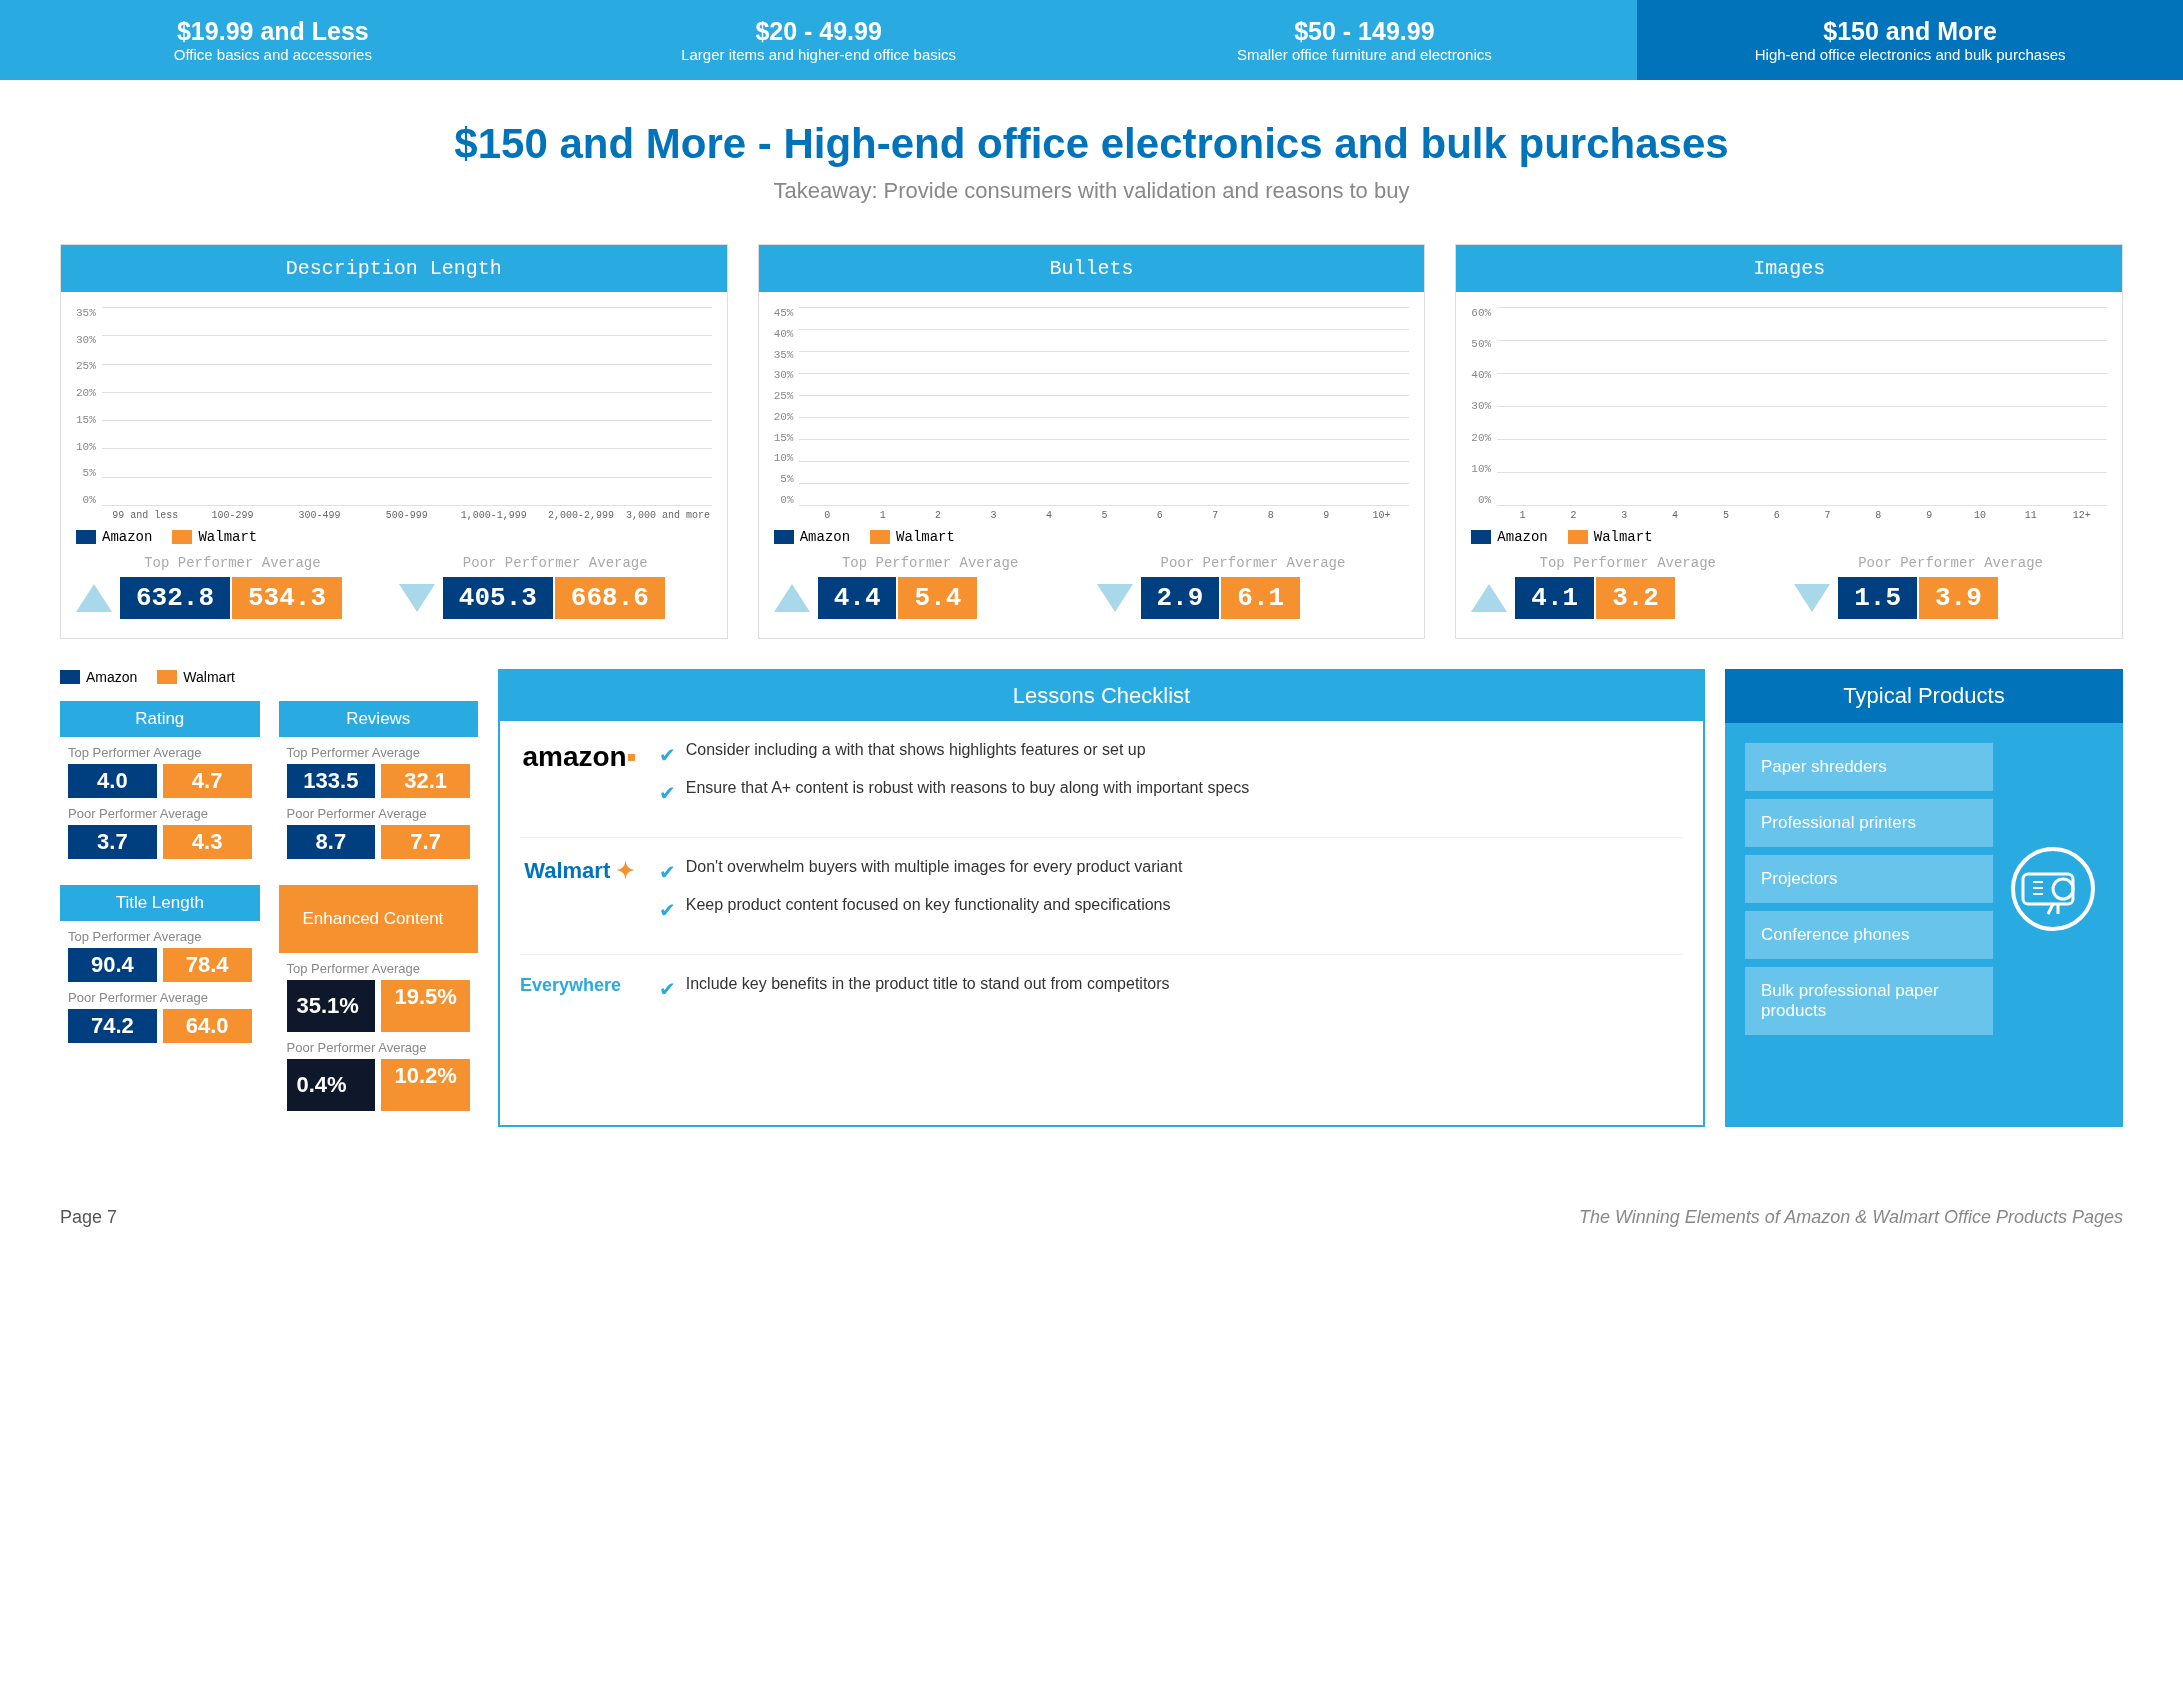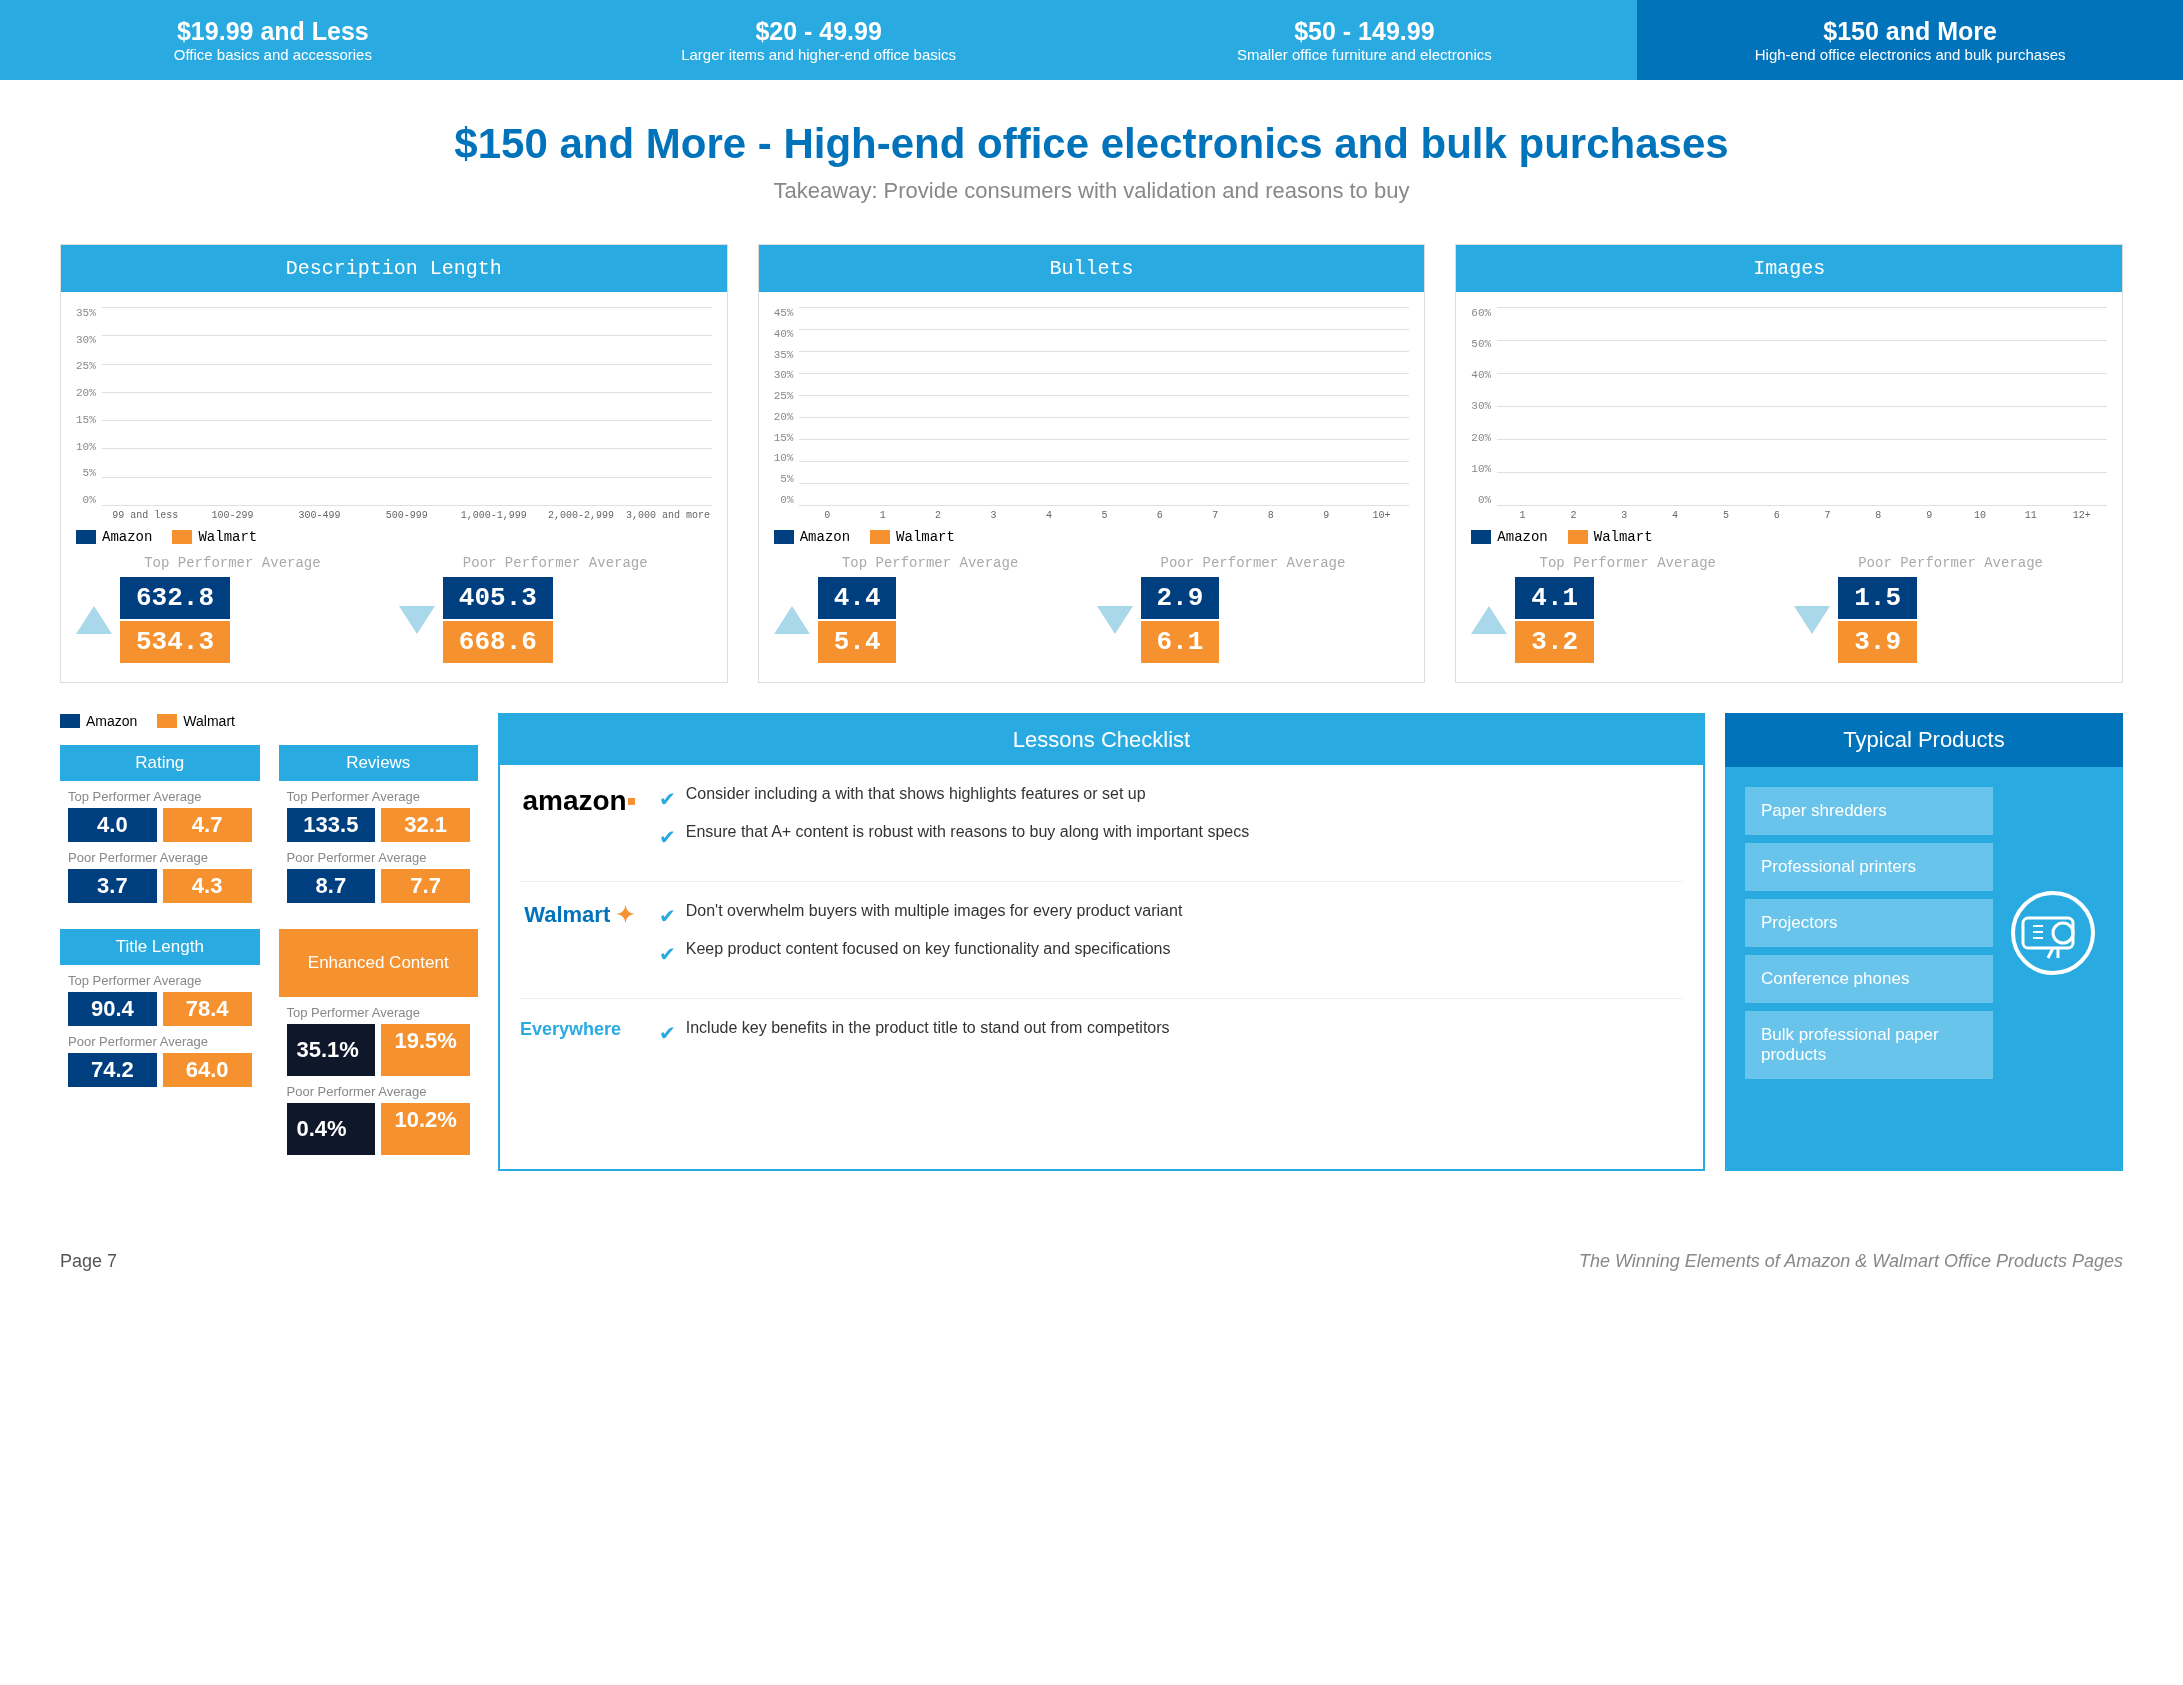--- a/index.html
+++ b/index.html
@@ -44,42 +44,42 @@
     .legend-box.amazon { background: #003f7f; }
     .legend-box.walmart { background: #f5922f; }
 
     
     .performer-row { display: flex; gap: 10px; margin-top: 10px; }
     .performer-col { flex: 1; }
     .performer-label { font-size: 14px; color: #aaa; text-align: center; margin-bottom: 6px; }
     .performer-val { display: flex; align-items: center; gap: 8px; margin-bottom: 4px; }
     .arrow-up { width: 0; height: 0; border-left: 18px solid transparent; border-right: 18px solid transparent; border-bottom: 28px solid #a8d8ea; flex-shrink: 0; }
     .arrow-down { width: 0; height: 0; border-left: 18px solid transparent; border-right: 18px solid transparent; border-top: 28px solid #a8d8ea; flex-shrink: 0; }
-    .val-stack { display: flex; flex-direction: column; gap: 2px; }
+    .val-stack { display: flex; gap: 2px; }
     .val-navy { background: #003f7f; color: #fff; font-size: 26px; font-weight: bold; padding: 6px 16px; text-align: center; }
     .val-orange { background: #f5922f; color: #fff; font-size: 26px; font-weight: bold; padding: 6px 16px; text-align: center; }
 
     
     .bottom-row { display: flex; gap: 20px; margin-top: 20px; }
 
     
     .metrics-panels { display: flex; flex-direction: column; gap: 10px; width: 418px; flex-shrink: 0; }
     .legend-row-small { display: flex; align-items: center; gap: 20px; margin-bottom: 6px; }
 
     .metrics-grid { display: flex; gap: 19px; }
     .metric-card { flex: 1; }
     .metric-header { background: #29abe2; color: #fff; text-align: center; padding: 8px; font-size: 17px; }
     .metric-body { padding: 8px; }
     .metric-label { font-size: 13px; color: #888; margin-bottom: 4px; }
     .metric-vals { display: flex; gap: 6px; margin-bottom: 8px; }
     .metric-val-navy { background: #003f7f; color: #fff; font-size: 22px; font-weight: bold; padding: 4px 10px; text-align: center; flex: 1; }
     .metric-val-orange { background: #f5922f; color: #fff; font-size: 22px; font-weight: bold; padding: 4px 10px; text-align: center; flex: 1; }
 
     
-    .enhanced-header { background: #f5922f; color: #fff; text-align: center; padding: 24px; font-size: 17px; }
+    .enhanced-header { background: #f5922f; color: #fff; padding: 24px; font-size: 17px; }
     .enhanced-val-navy { background: #0f172a; color: #fff; font-size: 22px; font-weight: bold; padding: 13px 10px; text-align: left; flex: 1; }
     .enhanced-val-orange { background: #f5922f; color: #fff; font-size: 22px; font-weight: bold; padding: 4px 10px; text-align: center; flex: 1; }
 
     
     .lessons-card { flex: 1; border: 2px solid #29abe2; padding: 20px; }
     .lessons-header { background: #29abe2; color: #fff; text-align: center; padding: 12px; font-size: 22px; margin: -20px -20px 20px -20px; }
     .lesson-section { display: flex; gap: 20px; align-items: flex-start; margin-bottom: 20px; padding-bottom: 20px; border-bottom: 1px solid #eee; }
     .lesson-section:last-child { border-bottom: none; margin-bottom: 0; }
     .brand-logo { width: 119px; flex-shrink: 0; display: flex; align-items: center; justify-content: center; }
     .amazon-logo { font-size: 28px; font-weight: bold; color: #000; }

